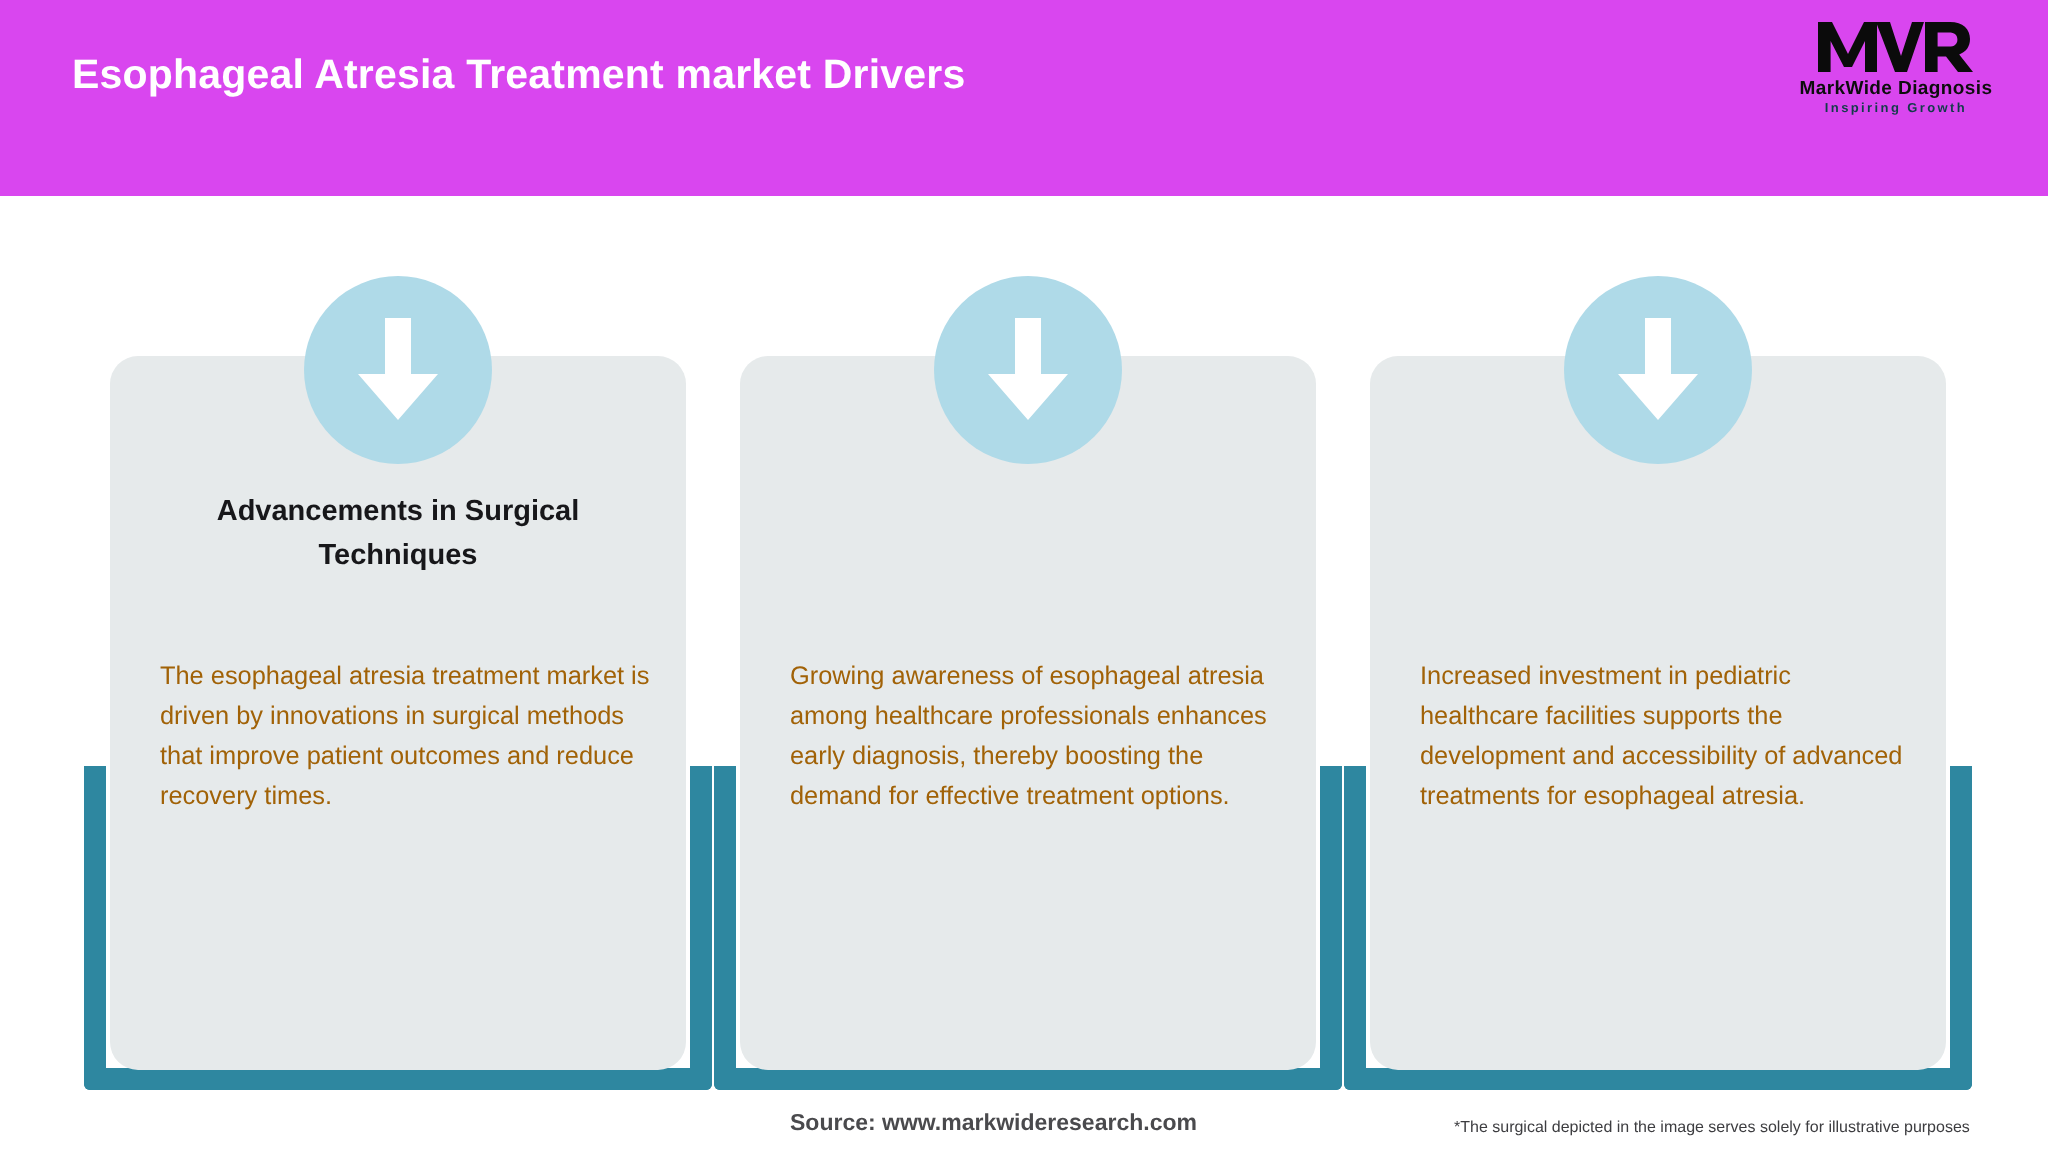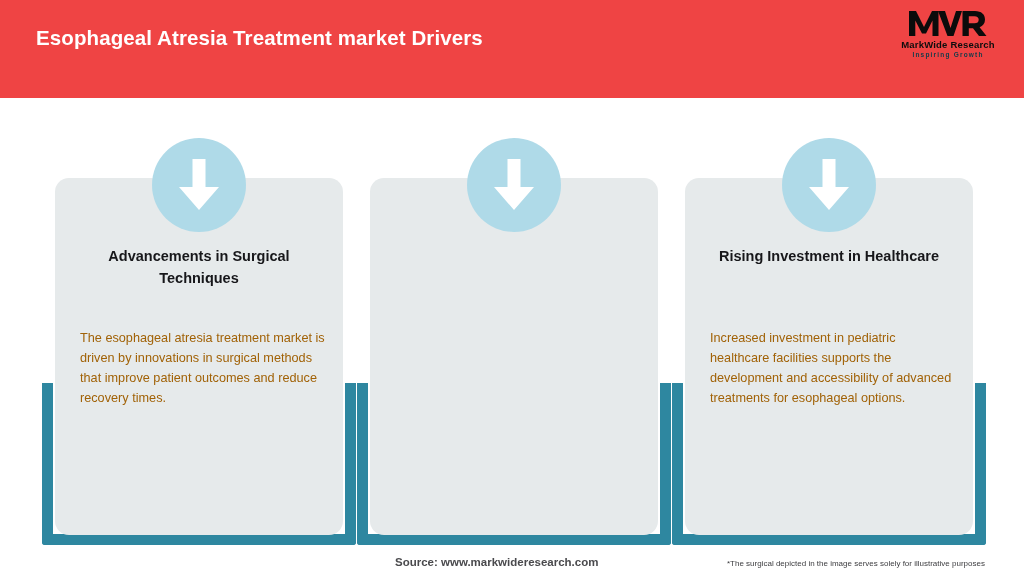--- a/index.html
+++ b/index.html
@@ -15,21 +15,21 @@
     position: relative;
   }
 
   
   .header {
     position: absolute;
     left: 0;
     top: 0;
     width: 1024px;
     height: 98px;
-    background: #ef4444;
+    background: #d946ef;
   }
   .header-title {
     position: absolute;
     left: 36px;
     top: 26px;
     font-size: 20.5px;
     font-weight: bold;
     color: #ffffff;
     letter-spacing: 0.1px;
     white-space: nowrap;
@@ -180,21 +180,21 @@
   <div class="logo">
     <span class="logo-mark">
       <svg width="82" height="30" viewBox="0 0 82 30" aria-hidden="true">
         <g fill="#0b0b0b">
           <path d="M2 28 L2 3 L9 3 L17 19 L25 3 L31.5 3 L31.5 28 L25.5 28 L25.5 12.5 L19 25.5 L15 25.5 L8.3 12.5 L8.3 28 Z"></path>
           <path d="M31 3 L38 3 L43.5 20 L49 3 L55 3 L46.5 28 L40.5 28 Z"></path>
           <path d="M55.5 3 L68 3 C74.5 3 78 6.5 78 11.5 C78 15.3 76 18 72.6 19.2 L79.5 28 L72 28 L66 20.3 L61.8 20.3 L61.8 28 L55.5 28 Z M61.8 8.2 L61.8 15.3 L67.5 15.3 C70.2 15.3 71.7 14 71.7 11.7 C71.7 9.4 70.2 8.2 67.5 8.2 Z"></path>
         </g>
       </svg>
     </span>
-    <span class="logo-name">MarkWide Research</span>
+    <span class="logo-name">MarkWide Diagnosis</span>
     <span class="logo-tag">Inspiring Growth</span>
   </div>
 </div>
 
 <div class="cards">
 
   <div class="card-wrap c1">
     <div class="bracket"></div>
     <div class="panel"></div>
     <div class="icon-circle">
@@ -207,30 +207,30 @@
   </div>
 
   <div class="card-wrap c2">
     <div class="bracket"></div>
     <div class="panel"></div>
     <div class="icon-circle">
       <svg width="42" height="52" viewBox="0 0 42 52" aria-hidden="true">
         <path d="M14.5 0 L27.5 0 L27.5 28 L41 28 L21 51 L1 28 L14.5 28 Z" fill="#ffffff"></path>
       </svg>
     </div>
+    <div class="card-body">Growing awareness of esophageal atresia among healthcare professionals enhances early diagnosis, thereby boosting the demand for effective treatment options.</div>
   </div>
 
   <div class="card-wrap c3">
     <div class="bracket"></div>
     <div class="panel"></div>
     <div class="icon-circle">
       <svg width="42" height="52" viewBox="0 0 42 52" aria-hidden="true">
         <path d="M14.5 0 L27.5 0 L27.5 28 L41 28 L21 51 L1 28 L14.5 28 Z" fill="#ffffff"></path>
       </svg>
     </div>
-    <div class="card-title">Rising Investment in Healthcare</div>
-    <div class="card-body">Increased investment in pediatric healthcare facilities supports the development and accessibility of advanced treatments for esophageal options.</div>
+    <div class="card-body">Increased investment in pediatric healthcare facilities supports the development and accessibility of advanced treatments for esophageal atresia.</div>
   </div>
 
 </div>
 
 <div class="footer-source">Source: www.markwideresearch.com</div>
 <div class="footer-note">*The surgical depicted in the image serves solely for illustrative purposes</div>
 
 </body></html>

